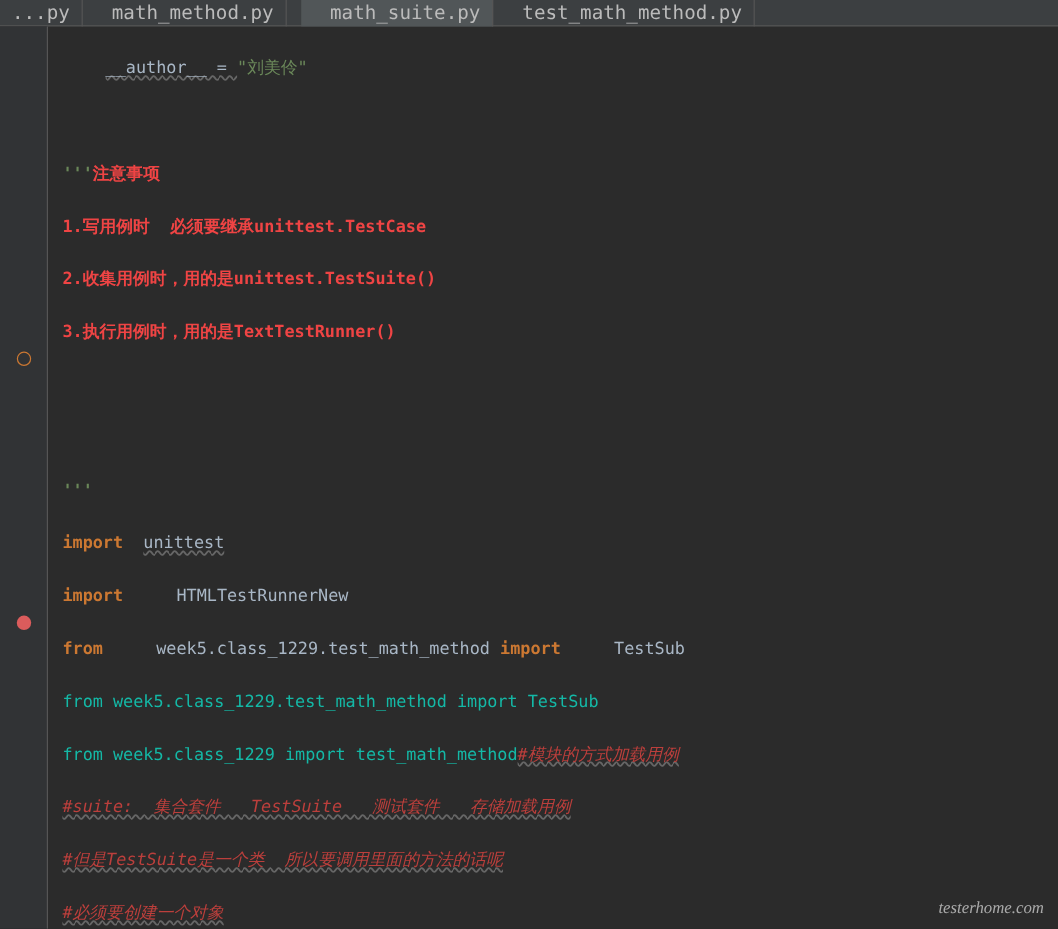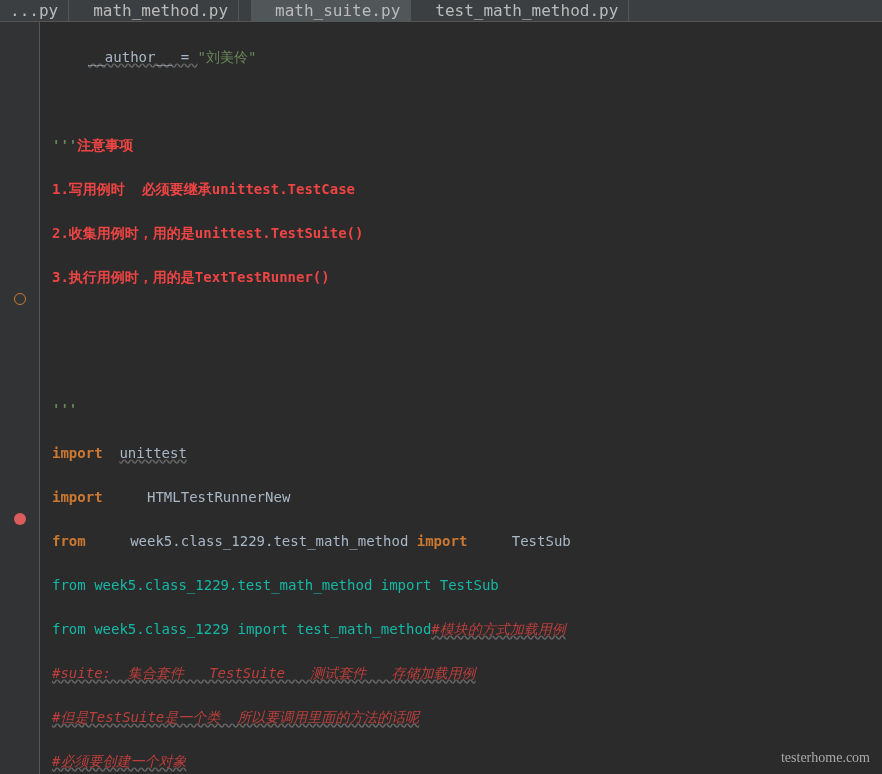--- a/index.html
+++ b/index.html
@@ -83,20 +83,21 @@
 .com-gray { color: #14b8a6; }
 .mod { color: #a9b7c6; text-decoration: underline wavy #666; }
 .ident { color: #a9b7c6; margin-left: 36px; }
 .lightblue { color: #ef4444; font-weight: bold; }
 .under { text-decoration: underline wavy #666; }
 .watermark {
   position: absolute;
   bottom: 8px;
   right: 12px;
   font-family: cursive;
+  font-style: italic;
   color: #aaa;
   font-size: 14px;
 }
 </style>
 </head>
 <body>
 
 <div class="tabs">
   <div class="tab">
       <span>...py</span>

